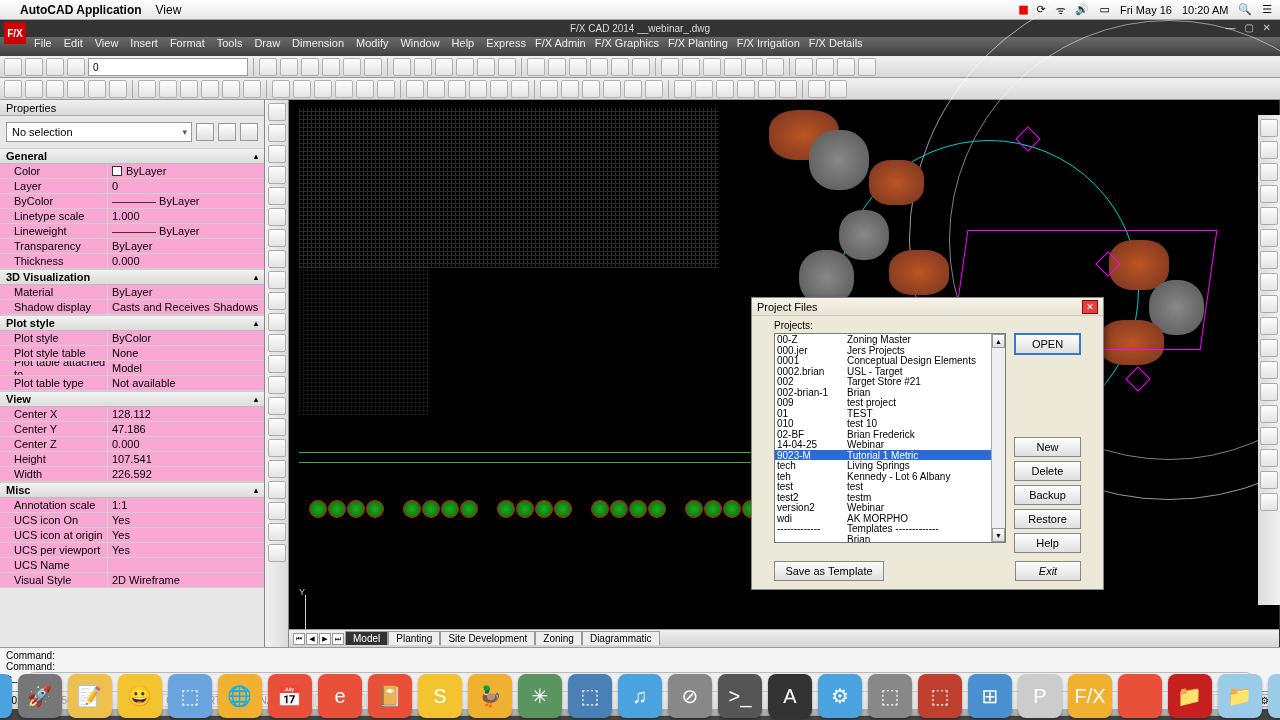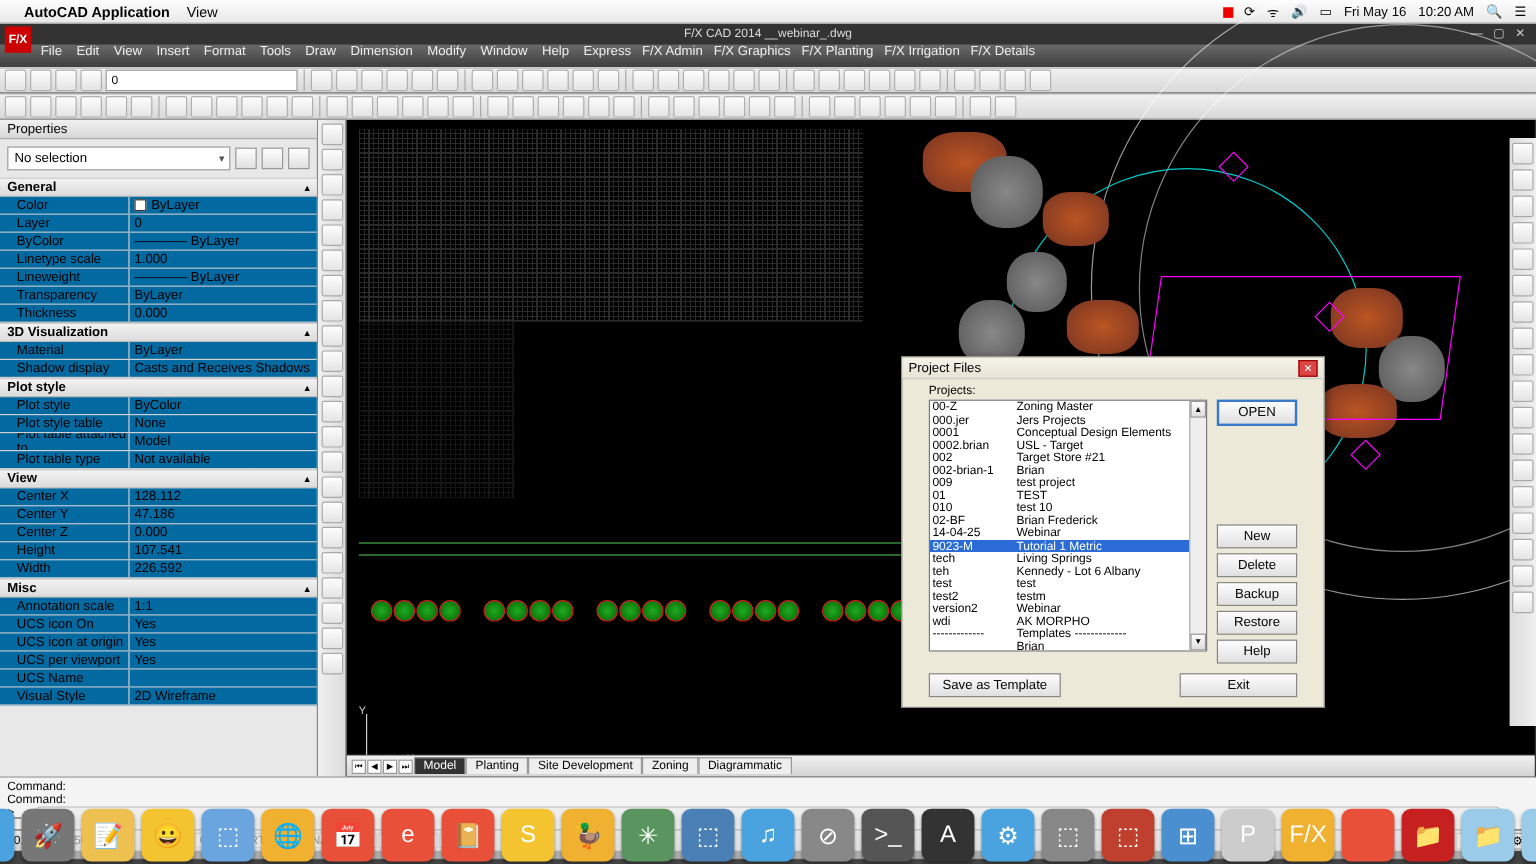--- a/index.html
+++ b/index.html
@@ -30,21 +30,21 @@
 
 .main { display: flex; height: 547px; }
 .prop-panel { width: 265px; background: #e8e8e8; border-right: 1px solid #888; display: flex; flex-direction: column; font-size: 11px; }
 .prop-header { height: 16px; background: linear-gradient(#f0f0f0,#d8d8d8); border-bottom:1px solid #aaa; padding-left: 6px; display:flex; align-items:center;}
 .prop-sel-row { padding: 6px; display:flex; gap:4px; align-items:center;}
 .prop-sel { flex:1; height: 20px; border:1px solid #999; background:#fff; padding-left:5px; display:flex;align-items:center;justify-content:space-between;padding-right:4px;}
 .prop-sel .chev{font-size:9px;color:#555;}
 .prop-btn{width:18px;height:18px;border:1px solid #999;background:linear-gradient(#fff,#e0e0e0);}
 .prop-section-h { height: 16px; background: linear-gradient(#f2f2f2,#dcdcdc); border-top:1px solid #ccc;border-bottom:1px solid #bbb; padding-left:6px; font-weight:bold; display:flex;align-items:center;justify-content:space-between;padding-right:6px;}
 .prop-section-h .arr{font-size:8px;}
-.prop-row { height: 15px; display: flex; border-bottom: 1px solid #d0d0d0; background:#0369a1;}
+.prop-row { height: 15px; display: flex; border-bottom: 1px solid #d0d0d0; background:#f9a8d4;}
 .prop-row .k { width: 108px; padding-left: 14px; border-right:1px solid #d0d0d0; display:flex;align-items:center;overflow:hidden;}
 .prop-row .v { flex:1; padding-left: 4px; display:flex;align-items:center;}
 .sw{display:inline-block;width:10px;height:10px;border:1px solid #333;background:#fff;margin-right:4px;}
 
 .side-tools { width: 24px; background: linear-gradient(to right,#f0f0f0,#dcdcdc); border-right:1px solid #888; display:flex; flex-direction:column; align-items:center; padding-top:3px; gap:3px;}
 .st-icon{width:18px;height:18px;border:1px solid #aaa;background:linear-gradient(#fdfdfd,#e4e4e4);border-radius:2px;}
 
 .canvas-wrap { flex:1; position:relative; background:#000; border-right:1px solid #333;}
 .drawing{position:absolute;inset:0;}
 .hatch{position:absolute;background-image:repeating-linear-gradient(90deg,#2a2a2a 0,#2a2a2a 1px,transparent 1px,transparent 4px),repeating-linear-gradient(0deg,#2a2a2a 0,#2a2a2a 1px,transparent 1px,transparent 4px);}
@@ -87,21 +87,21 @@
 .lrow.sel{background:#2a6bd6;color:#fff;}
 .lb-scroll{position:absolute;right:0;top:0;bottom:0;width:14px;border-left:1px solid #aaa;background:#eee;}
 .lb-scroll .up,.lb-scroll .dn{height:14px;border:1px solid #999;background:linear-gradient(#fff,#ddd);font-size:7px;display:flex;align-items:center;justify-content:center;}
 .lb-scroll .dn{position:absolute;bottom:0;left:0;right:0;}
 .dlg-btns{flex:1;display:flex;flex-direction:column;gap:4px;}
 .dlg-btn{height:20px;border:1px solid #888;background:linear-gradient(#fdfdfd,#e0e0e0);font-size:11px;display:flex;align-items:center;justify-content:center;}
 .dlg-btn.primary{border:2px solid #3a78c8;color:#000;height:22px;}
 .gap{height:74px;}
 .bottom-btns{display:flex;justify-content:space-between;margin-top:8px;}
 .bottom-btns .dlg-btn{width:110px;}
-.bottom-btns .right{width:98px;}
+.bottom-btns .right{width:66px;font-style:italic;}
 
 
 .dock{position:absolute;bottom:0;left:0;right:0;height:60px;display:flex;justify-content:center;align-items:flex-end;padding-bottom:2px;}
 .dock-bg{position:absolute;bottom:4px;height:44px;left:28px;right:28px;background:rgba(235,235,235,.65);border:1px solid rgba(150,150,150,.6);border-radius:6px;}
 .dock-items{position:relative;display:flex;gap:6px;align-items:flex-end;padding:0 10px;}
 .dock-icon{width:44px;height:44px;border-radius:8px;display:flex;align-items:center;justify-content:center;color:#fff;font-size:20px;box-shadow:0 2px 3px rgba(0,0,0,.3);}
 .cursor{position:absolute;left:530px;top:478px;font-size:13px;color:#000;pointer-events:none;}
 </style>
 </head>
 <body>

